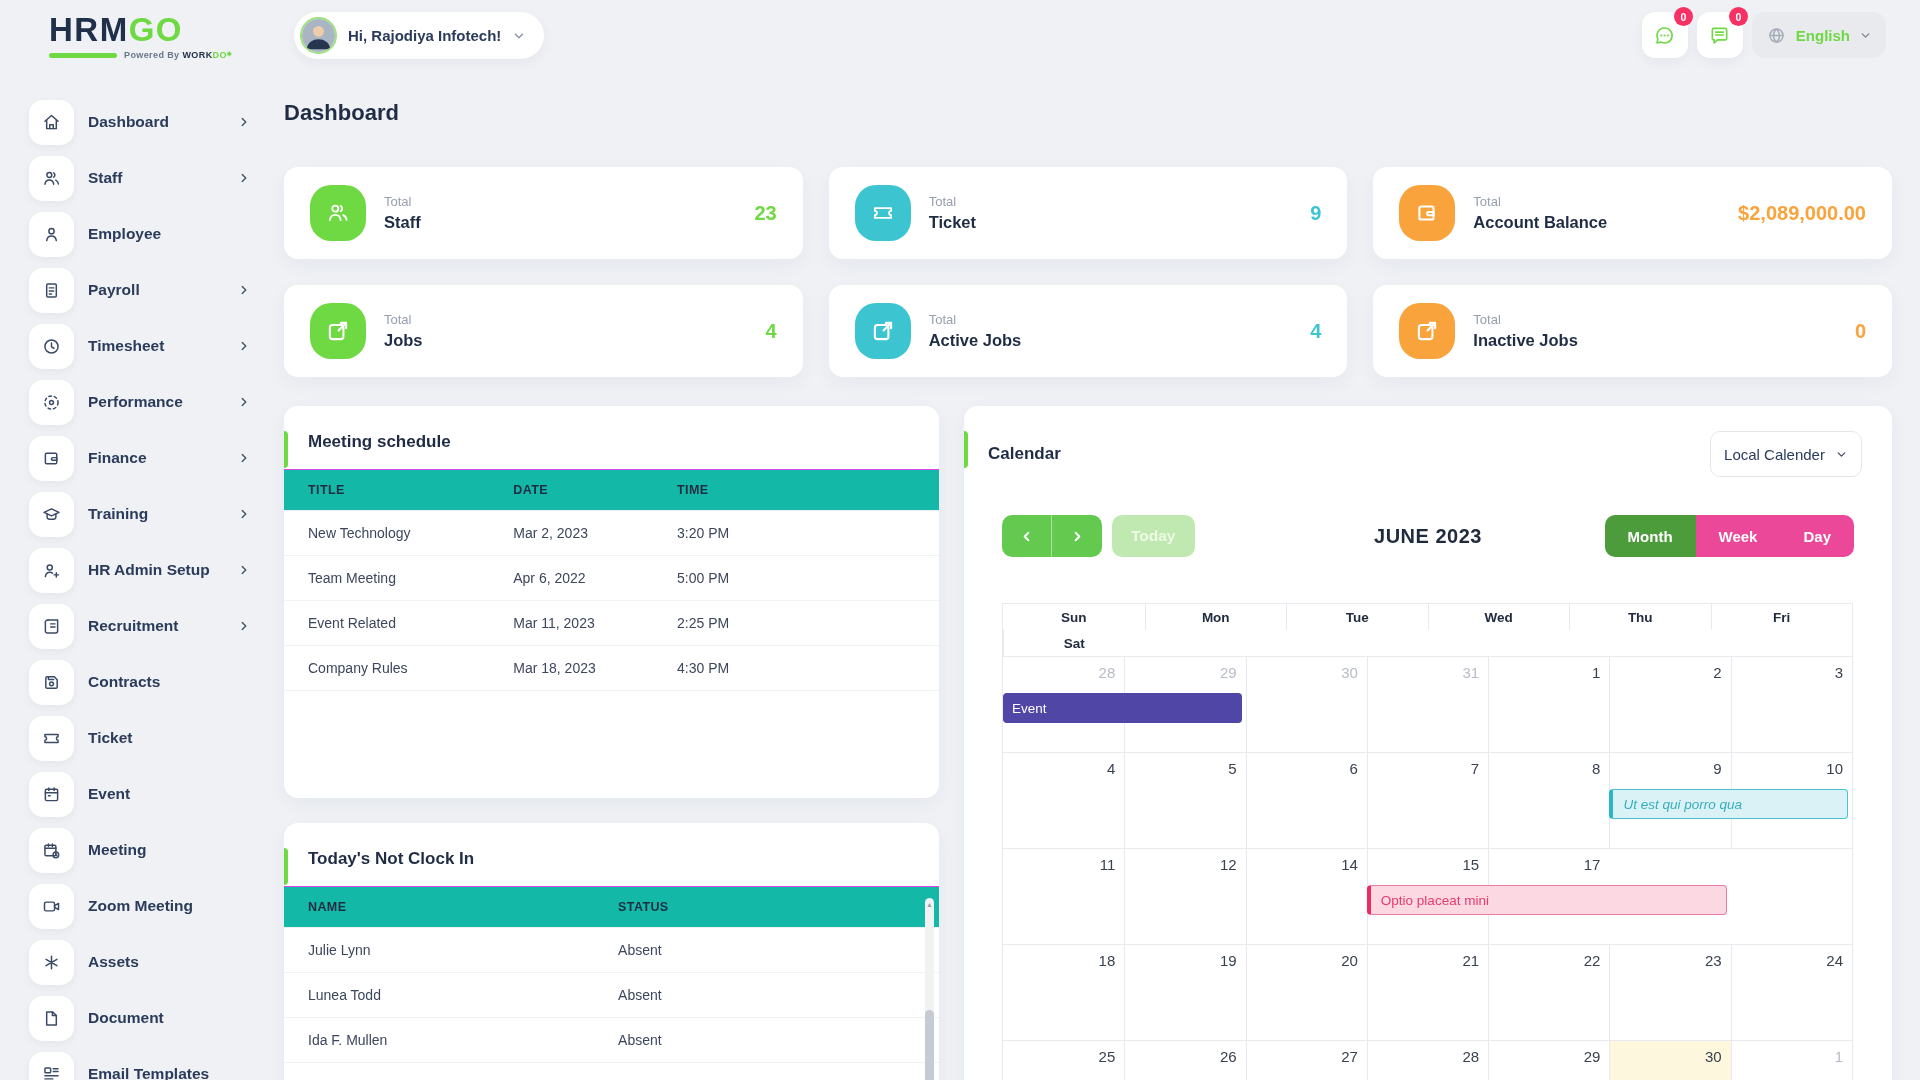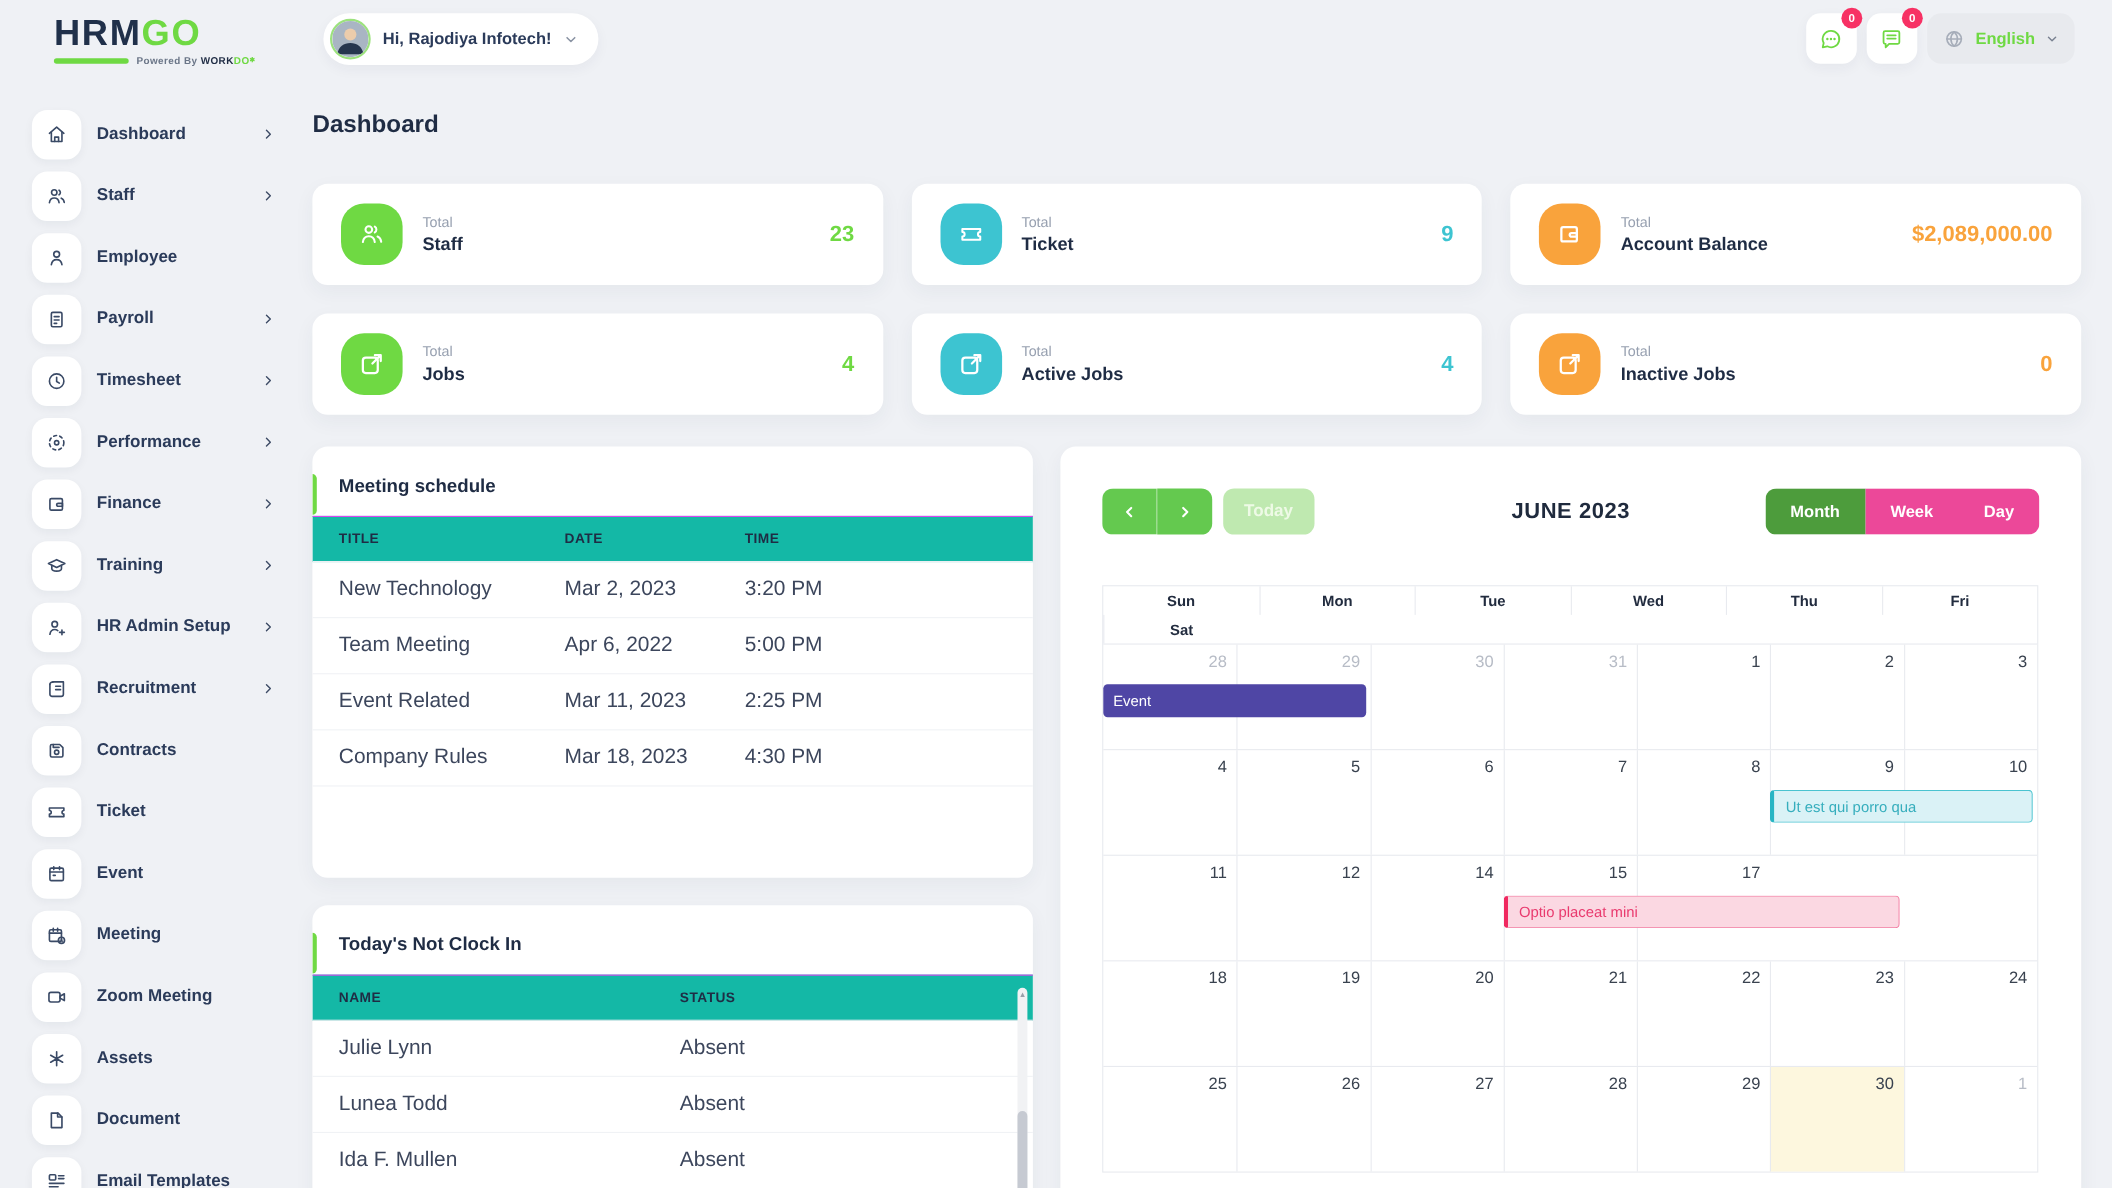--- a/index.html
+++ b/index.html
@@ -63,21 +63,21 @@
 
   .panels { display:flex; gap:25px; margin-top:29px; align-items:flex-start; }
   .left-col { width:655px; display:flex; flex-direction:column; gap:25px; flex:0 0 auto; }
   .panel { position:relative; background:#fff; border-radius:14px; box-shadow:0 6px 18px rgba(40,50,70,.05); overflow:hidden; }
   .panel-head { position:relative; padding:26px 24px 17px; display:flex; align-items:center; }
   .panel-head h2 { font-size:17px; font-weight:700; color:#1f2c44; }
   .accent { position:absolute; left:0; top:25px; width:4px; height:37px; background:#6fd943; border-radius:0 4px 4px 0; }
 
   .thead { display:flex; background:#14b8a6; border-top:1px solid #d946ef; border-bottom:1px solid #edeff3; padding:13px 0; }
   .thead .c { font-size:12.5px; font-weight:700; letter-spacing:.4px; color:#1f2c44; text-transform:uppercase; }
-  .trow { display:flex; padding:14px 0; border-bottom:1px solid #f0f2f5; font-size:19px; color:#3c465c; }
+  .trow { display:flex; padding:14px 0; border-bottom:1px solid #f0f2f5; font-size:14px; color:#3c465c; }
   .m-c1 { width:35%; padding-left:24px; } .m-c2 { width:25%; } .m-c3 { width:40%; }
   .n-c1 { width:51%; padding-left:24px; } .n-c2 { width:49%; }
 
   .meeting { height:392px; }
   .notclock { height:420px; }
   .sb-track { position:absolute; right:5px; top:75px; bottom:6px; width:9px; background:#f1f2f4; border-radius:5px; }
   .sb-arrow { position:absolute; top:3px; left:0; right:0; text-align:center; font-size:7px; color:#9aa0aa; line-height:1; }
   .sb-thumb { position:absolute; left:0; width:9px; top:112px; height:210px; background:#c6cad2; border-radius:5px; cursor:grab; }
 
   
@@ -545,20 +545,32 @@
             </div>
           <div class="sb-track">
             <span class="sb-arrow">▲</span>
             <span class="sb-thumb"></span>
           </div>
         </div>
 
       </div>
 
       <div class="panel calendar">
+        <div class="panel-head cal-head">
+          <span class="accent"></span>
+          <h2>Calendar</h2>
+          <button class="select">
+            <span>Local Calender</span>
+            <span class="chev">
+                <svg viewBox="0 0 24 24" fill="none" stroke="currentColor" stroke-width="2.6" stroke-linecap="round" stroke-linejoin="round">
+                  <path d="m6 9 6 6 6-6"></path>
+                </svg>
+              </span>
+          </button>
+        </div>
         <div class="cal-controls">
           <div class="nav-group">
             <button class="btn-nav btn-prev">
                 <svg viewBox="0 0 24 24" fill="none" stroke="currentColor" stroke-width="3" stroke-linecap="round" stroke-linejoin="round">
                   <path d="m15 6-6 6 6 6"></path>
                 </svg>
               </button>
             <button class="btn-nav btn-next">
                 <svg viewBox="0 0 24 24" fill="none" stroke="currentColor" stroke-width="3" stroke-linecap="round" stroke-linejoin="round">
                   <path d="m9 6 6 6-6 6"></path>
@@ -597,21 +609,21 @@
                 </div>
               </div>
               <div class="cal-week">
                 <div class="cal-cell">4</div>
                 <div class="cal-cell">5</div>
                 <div class="cal-cell">6</div>
                 <div class="cal-cell">7</div>
                 <div class="cal-cell">8</div>
                 <div class="cal-cell">9</div>
                 <div class="cal-cell">10</div>
-                <div class="evt tinted" style="left: calc(71.4286%); width: calc(28.5714% - 4px); background: rgb(218, 242, 246); color: rgb(54, 174, 189); border-color: rgb(74, 195, 208) rgb(74, 195, 208) rgb(74, 195, 208) rgb(40, 181, 196);">
+                <div class="evt tinted" style="left: calc(71.4286%); width: calc(28.5714% - 4px); background: rgb(218, 242, 246); color: rgb(54, 174, 189); border-color: rgb(74, 195, 208) rgb(74, 195, 208) rgb(74, 195, 208) rgb(40, 181, 196); font-style: italic;">
                   <span>Ut est qui porro qua</span>
                 </div>
               </div>
               <div class="cal-week">
                 <div class="cal-cell">11</div>
                 <div class="cal-cell">12</div>
                 <div class="cal-cell">14</div>
                 <div class="cal-cell">15</div>
                 <div class="cal-cell">17</div>
                 <div class="evt tinted" style="left: calc(42.8571%); width: calc(42.8571% - 4px); background: rgb(251, 216, 226); color: rgb(233, 58, 110); border-color: rgb(242, 123, 160) rgb(242, 123, 160) rgb(242, 123, 160) rgb(240, 41, 96);">

